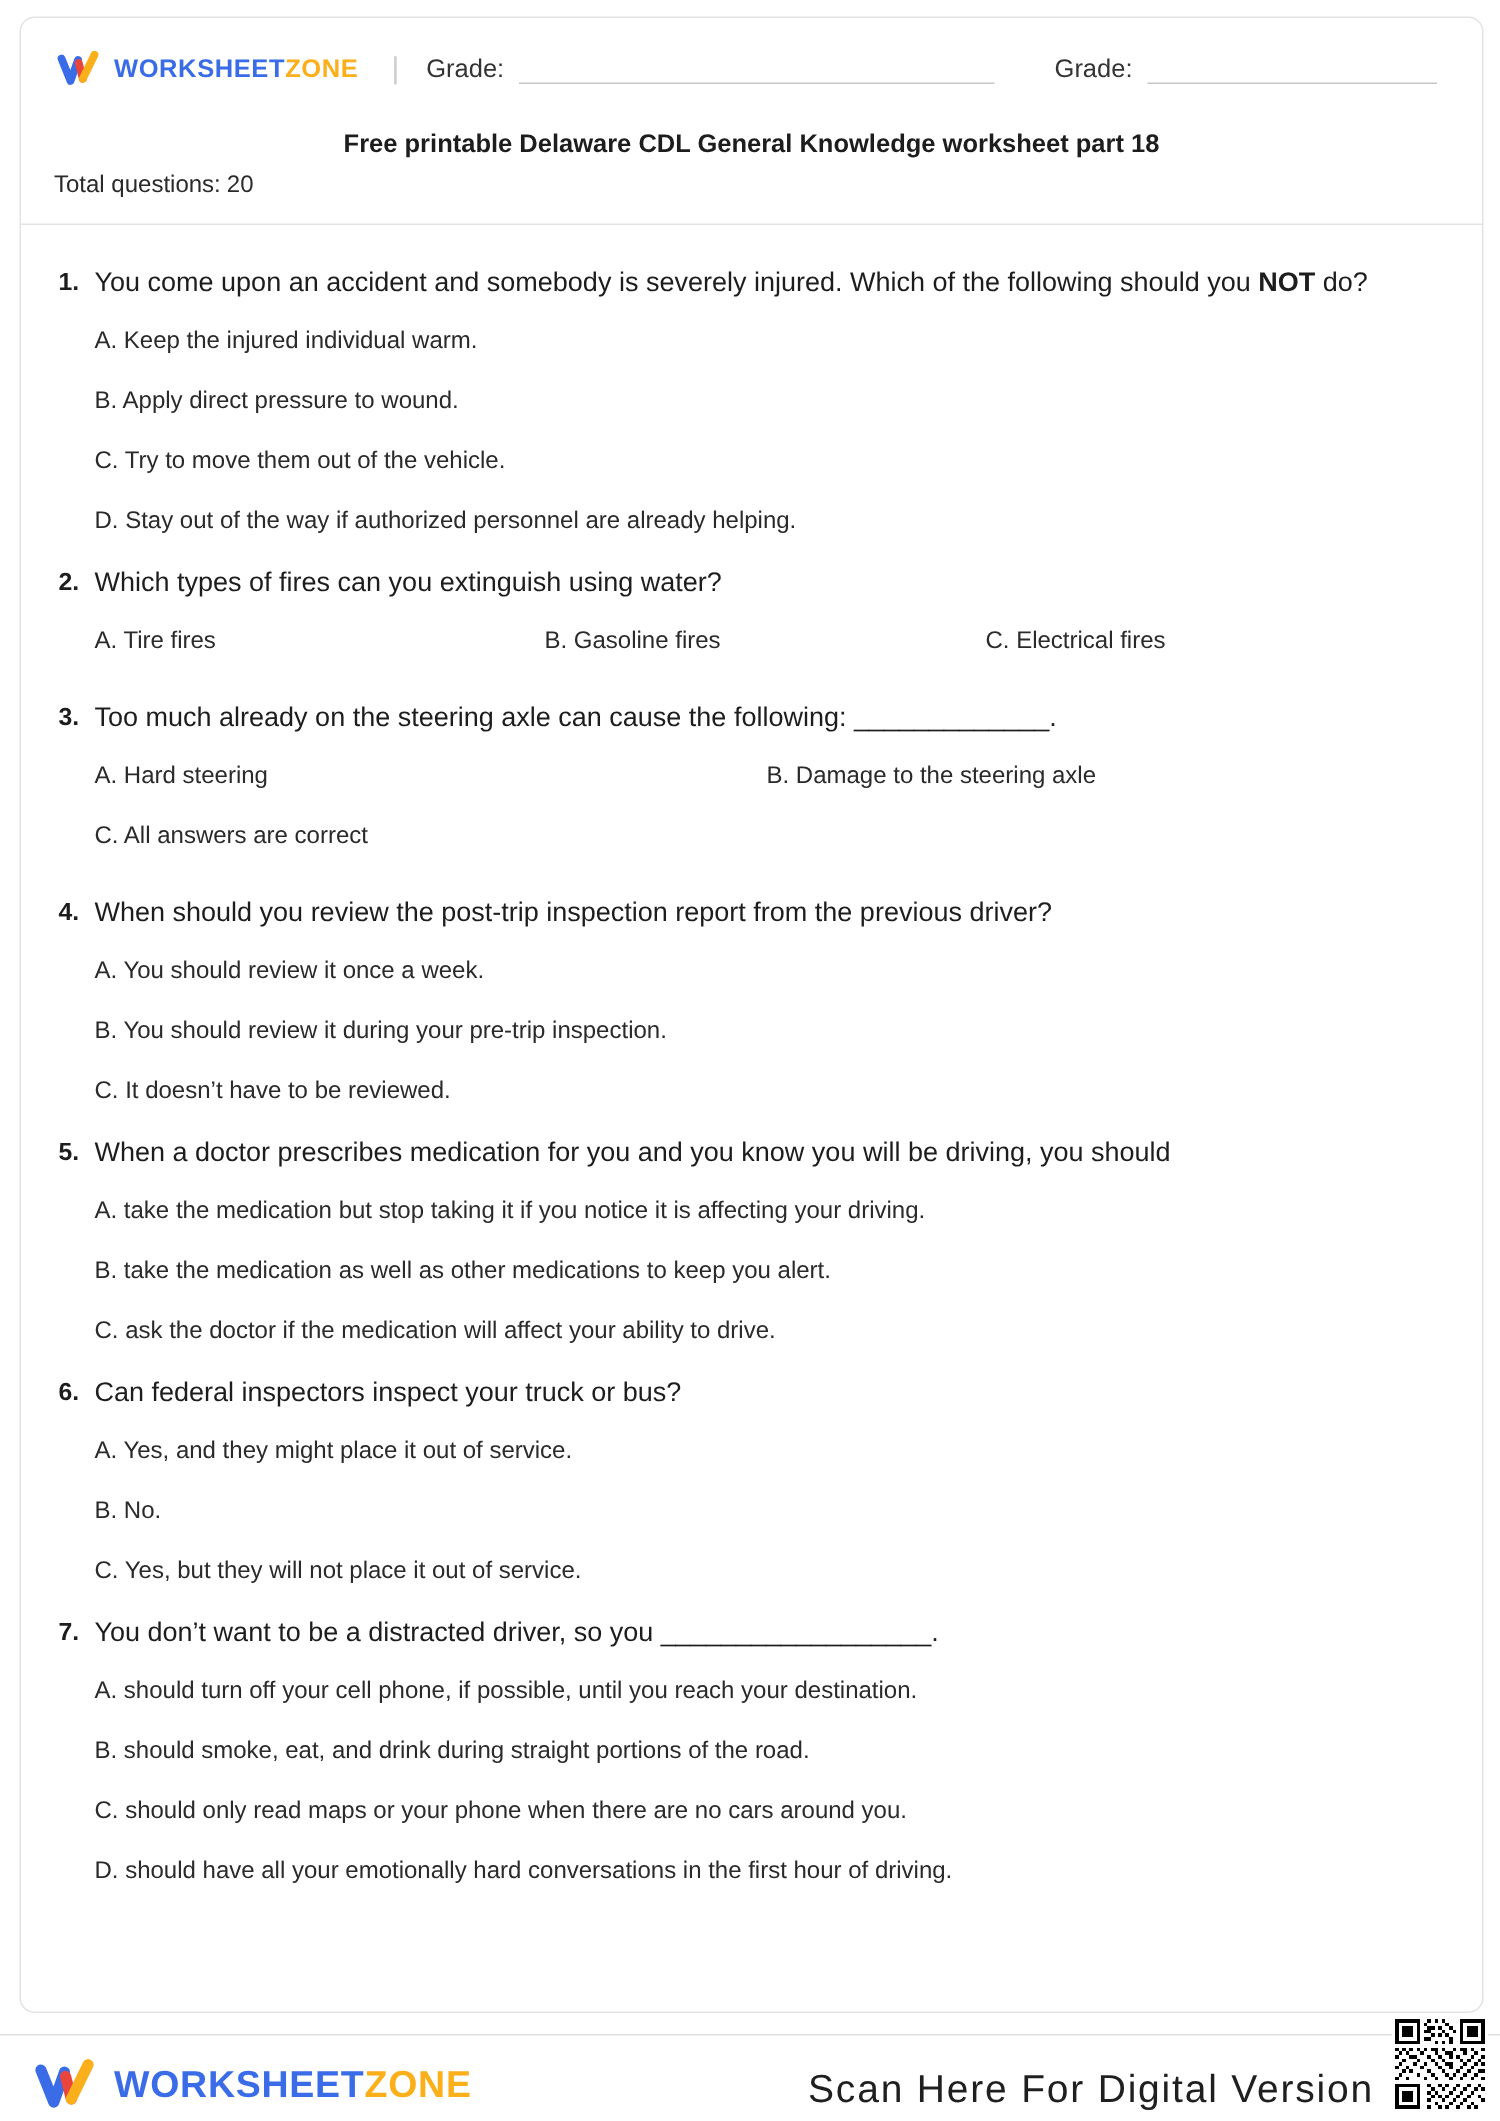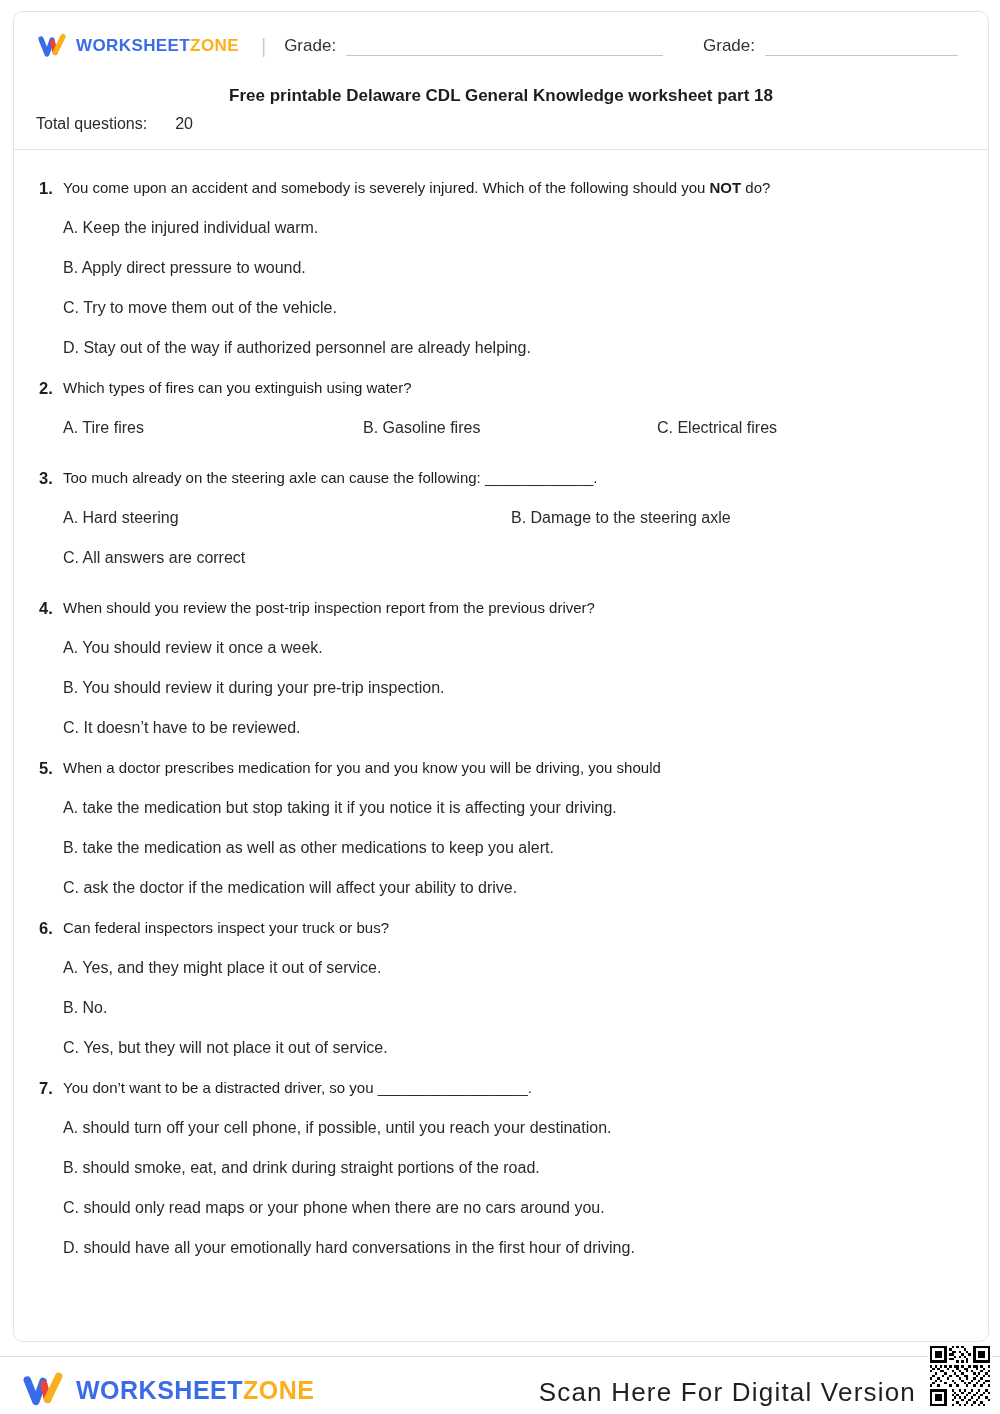--- a/index.html
+++ b/index.html
@@ -23,30 +23,30 @@
   .logo-text .w2 { color:#fbaf1a; }
   .hdr-sep { color:#ccc; font-size:20px; margin:0 18px 0 22px; font-weight:300; }
   .field-label { font-size:17px; color:#333; white-space:nowrap; }
   .blank-line { border-bottom:1px solid #c6c6c6; height:20px; margin-left:10px; }
   .name-line  { width:358px; }
   .grade-line { width:218px; }
   .grade-label { margin-left:40px;text-align:center; }
 
   .title-block { padding:26px 22px 0 22px; }
   .ws-title { font-size:17px; font-weight:bold; color:#1d1d1d;text-align:center; }
-  .total-row { display:flex; gap:28px; margin-top:9px; font-size:16px; color:#2a2a2a; }
+  .total-row { display:flex; gap:4px; margin-top:9px; font-size:16px; color:#2a2a2a; }
 
   .card-divider { border-top:1px solid #e3e3e3; margin-top:16px; }
 
   
   .questions { padding:25px 34px 0 25px; }
   .question { margin-bottom:10px; }
   .q-row { display:flex; margin-bottom:14px; }
   .q-num { width:24px; flex:0 0 auto; font-weight:bold; font-size:16.5px; line-height:26px; color:#1d1d1d; }
-  .q-text { font-size:15px; line-height:26px; color:#1d1d1d; }
+  .q-text { font-size:18px; line-height:26px; color:#1d1d1d; }
   .options { padding-left:24px; }
   .option { font-size:16px; line-height:26px; margin-bottom:14px; color:#2a2a2a; }
   .options-3col { display:grid; grid-template-columns:300px 294px 1fr; }
   .options-2col { display:grid; grid-template-columns:448px 1fr; }
 
   
   .footer-line { position:absolute; left:0; right:0; top:1356px; border-top:1px solid #e0e0e0; }
   .footer-logo { position:absolute; left:20px; top:1370px; display:flex; align-items:center; gap:10px; }
   .footer-logo .logo-mark { width:46px; height:40px; }
   .footer-logo .logo-text { font-size:25px; letter-spacing:.5px; }

